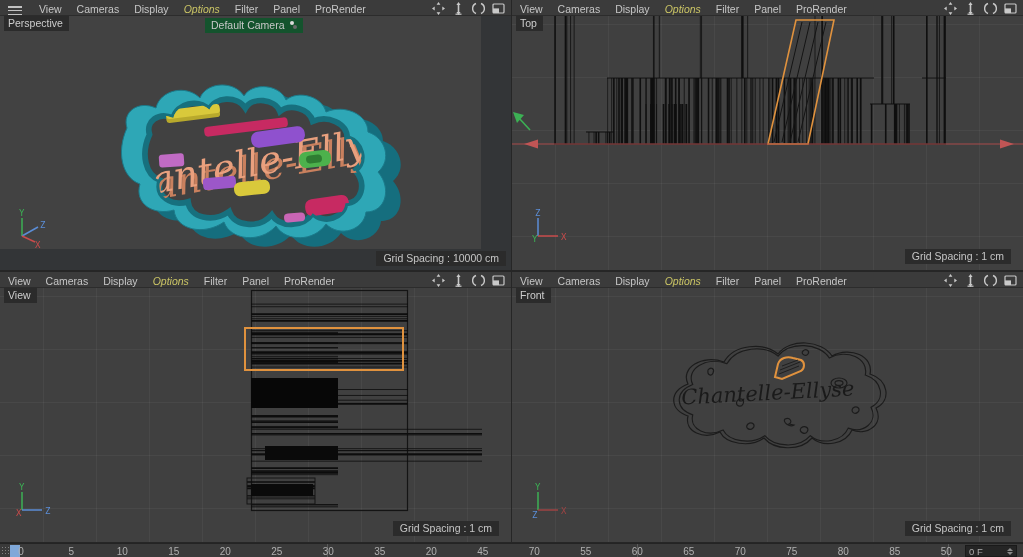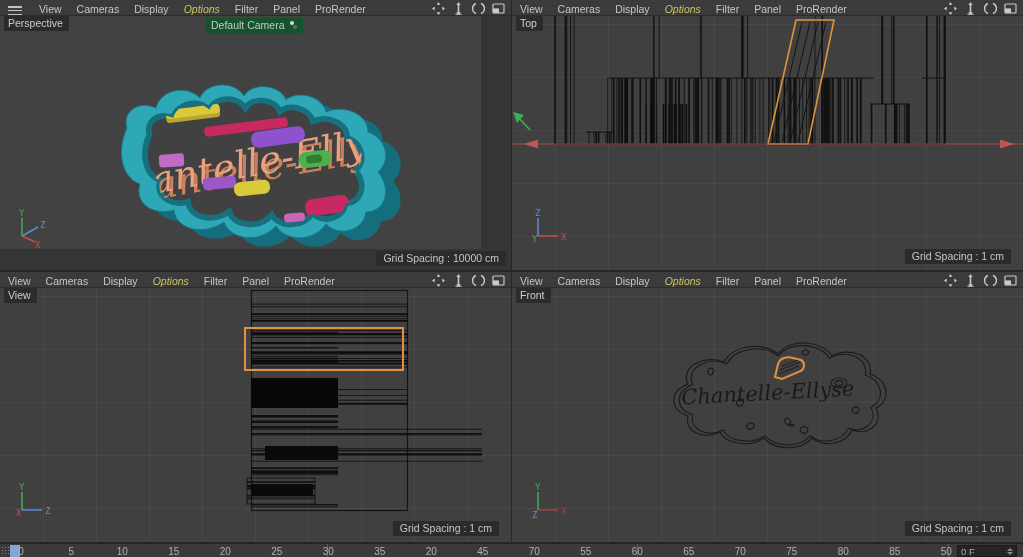--- a/index.html
+++ b/index.html
@@ -66,21 +66,21 @@
   #tgrip{
     position:absolute;left:1px;top:2px;width:8px;height:10px;
     background-image:radial-gradient(circle,#808080 35%,transparent 40%);
     background-size:3px 3px;
   }
   #tmarker{position:absolute;left:10px;top:1px;width:10px;height:12px;background:var(--frame-marker,#7fa8d9);}
   #ticks{position:absolute;left:16px;top:0;width:936px;height:14px;display:flex;justify-content:space-between;align-items:center;}
   .tick{display:inline-block;text-align:center;min-width:10px;}
   .tsep{position:absolute;top:0;height:14px;width:1px;background:#5a5a5a;}
   #framebox{
-    position:absolute;right:6px;top:1px;width:60px;height:12px;background:#252525;
+    position:absolute;right:6px;top:1px;width:52px;height:12px;background:#252525;
     border:1px solid #1a1a1a;color:#aaaaaa;font-size:9.5px;display:flex;align-items:center;padding:0 3px;
   }
   #framebox .spin{margin-left:auto;display:flex;flex-direction:column;gap:1px;}
   #framebox .spin i{display:block;width:0;height:0;border-left:3px solid transparent;border-right:3px solid transparent;}
   #framebox .spin i.up{border-bottom:3px solid #8a8a8a;}
   #framebox .spin i.dn{border-top:3px solid #8a8a8a;}
 
   .scripttext{font-family:"DejaVu Serif",serif;font-style:italic;}
 </style>
 </head>

